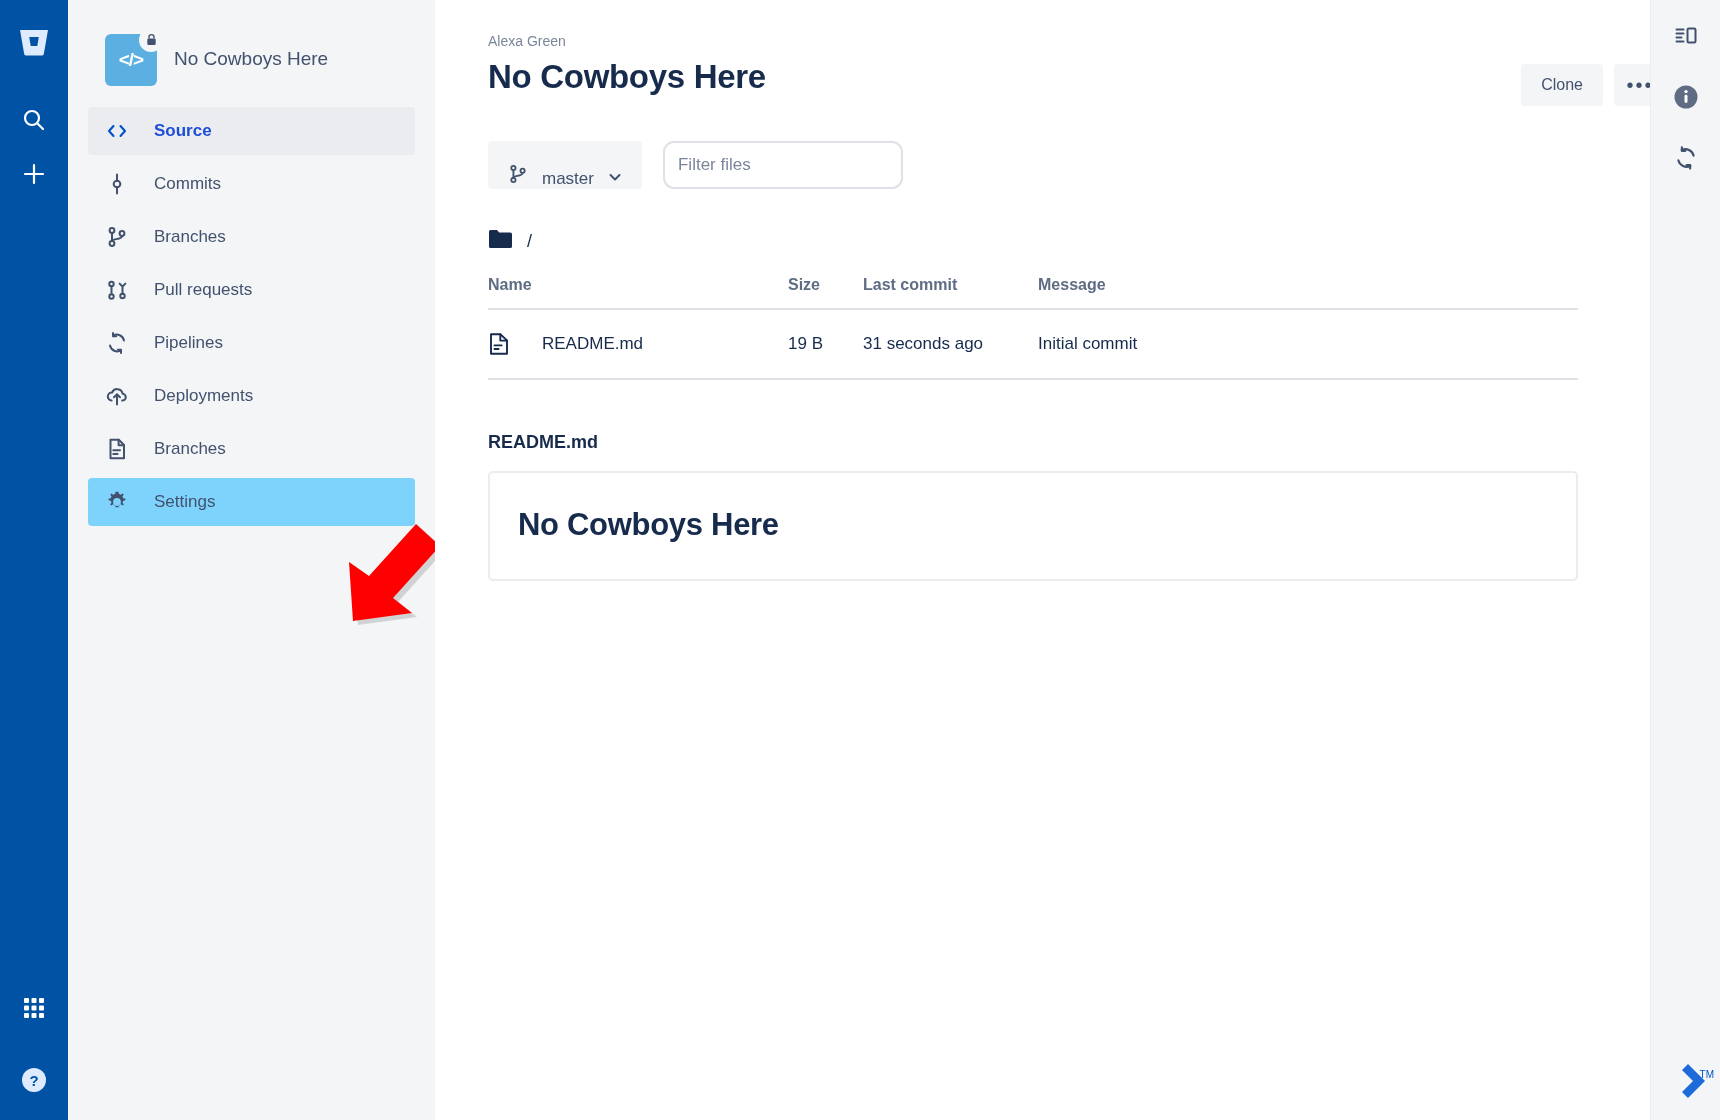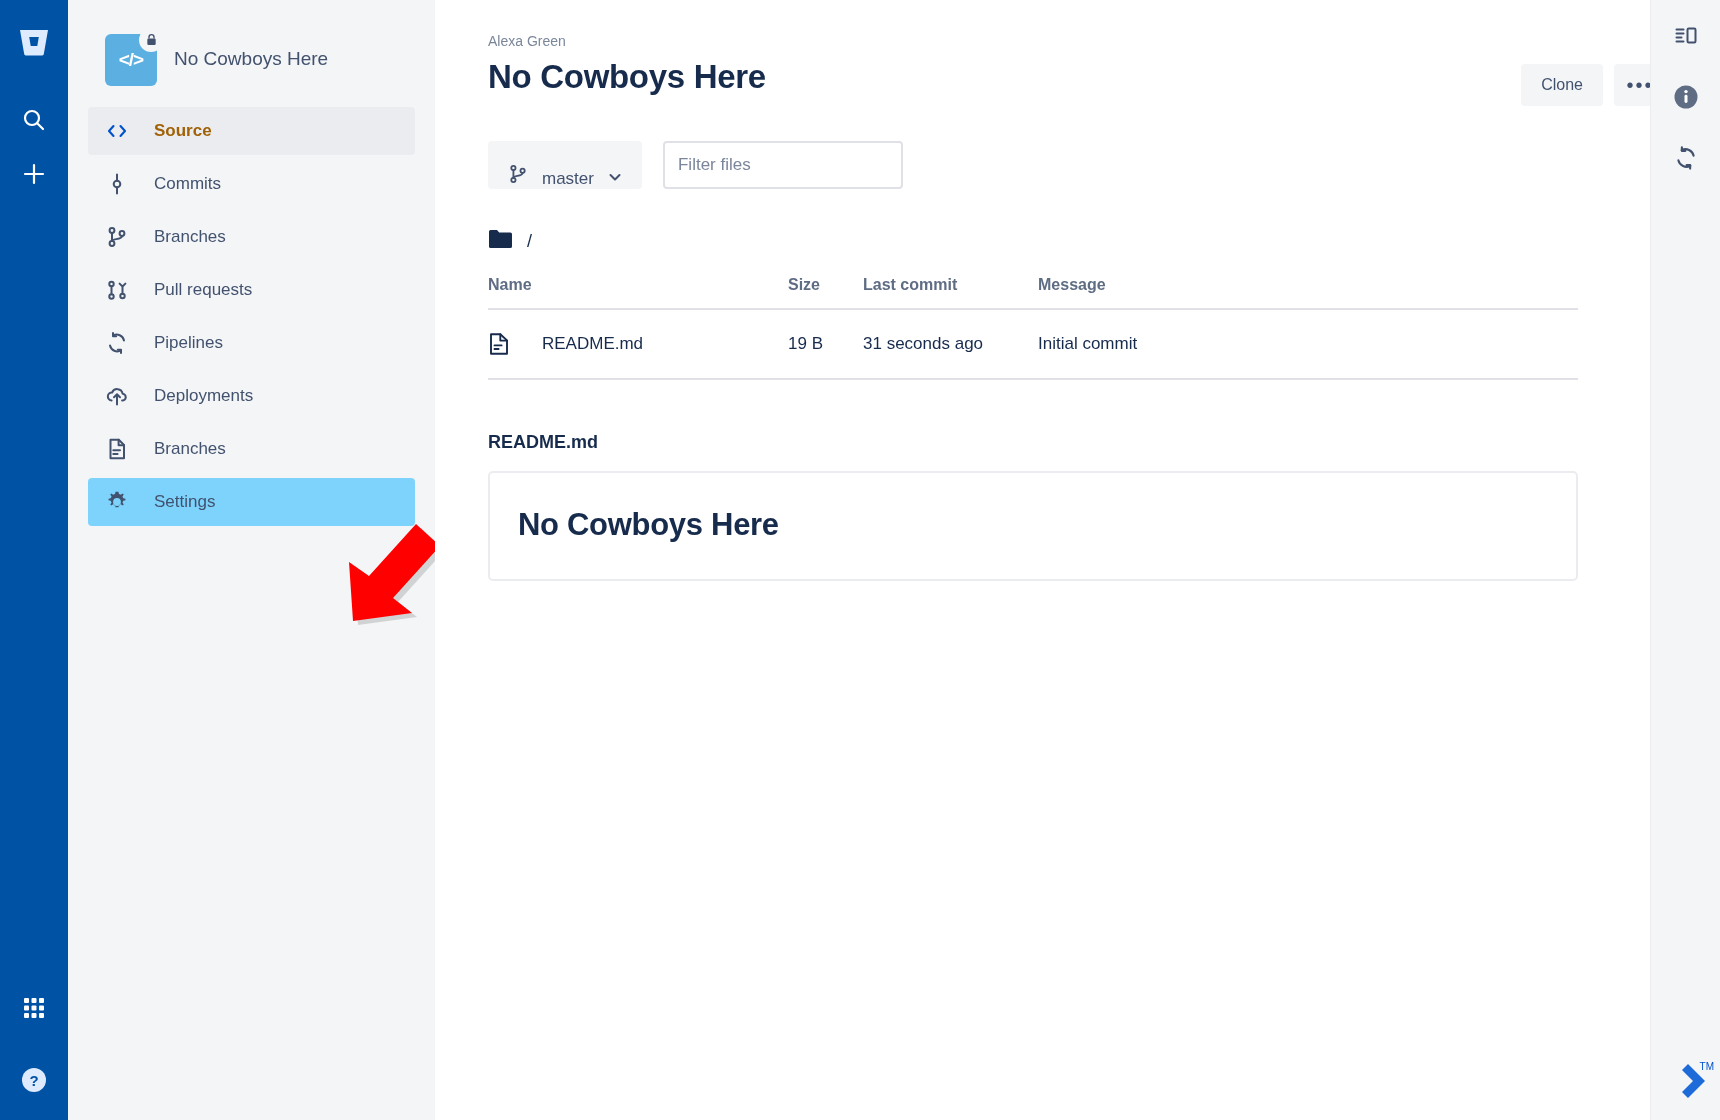--- a/index.html
+++ b/index.html
@@ -79,21 +79,21 @@
   .nav-item .ico {
     width: 26px; height: 26px; flex: 0 0 26px;
     display: flex; align-items: center; justify-content: center;
     color: #42526E;
   }
   .nav-item .lbl {
     margin-left: 24px;
     font-size: 17px; color: #42526E;
   }
   .nav-item.active { background: #EBECF0; }
-  .nav-item.active .lbl { color: #a16207; font-weight: 600; }
+  .nav-item.active .lbl { color: #1d4ed8; font-weight: 600; }
   .nav-item.active .ico { color: #0052CC; }
   .nav-item.highlighted { background: #7dd3fc; }
 
   
   .main {
     flex: 1 1 auto;
     background: #ffffff;
     height: 1120px;
     position: relative;
     padding: 33px 0 0 53px;
@@ -132,21 +132,21 @@
   .controls { display: flex; align-items: center; margin-top: 35px; gap: 21px; }
   .branch-select {
     display: flex; align-items: flex-end; gap: 13px;
     background: #F4F5F7; border-radius: 4px;
     height: 48px; padding: 0 19px;
     cursor: pointer;
   }
   .branch-select .bname { font-size: 17px; color: #42526E; }
   .filter-input {
     width: 240px; height: 48px;
-    border: 2px solid #DFE1E6; border-radius: 4px;
+    border: 2px solid #DFE1E6; border-radius: 11px;
     background: #fff;
     font-size: 17px; color: #42526E;
     font-family: "Liberation Sans", sans-serif;
     padding: 0 13px;
   }
   .filter-input::placeholder { color: #7A869A; }
 
   .path-row { display: flex; align-items: center; gap: 13px; margin-top: 39px; }
   .path-row .pname { font-size: 18px; color: #172B4D; }
 
@@ -201,21 +201,21 @@
   }
   .rrail-btn {
     width: 44px; height: 44px;
     display: flex; align-items: center; justify-content: center;
     cursor: pointer; color: #42526E;
   }
   .rrail-btn.b1 { margin-top: 14px; }
   .rrail-btn.b2 { margin-top: 17px; }
   .rrail-btn.b3 { margin-top: 17px; }
   .atl-logo { position: absolute; bottom: 12px; right: 8px; }
-  .tm { position:absolute; bottom: 48px; right: 6px; font-size: 10px; color: #0052CC; }
+  .tm { position:absolute; bottom: 40px; right: 6px; font-size: 10px; color: #0052CC; }
 
   
   .red-arrow {
     position: absolute;
     left: 268px; top: 508px;
     pointer-events: none;
   }
 </style>
 </head>
 <body>

